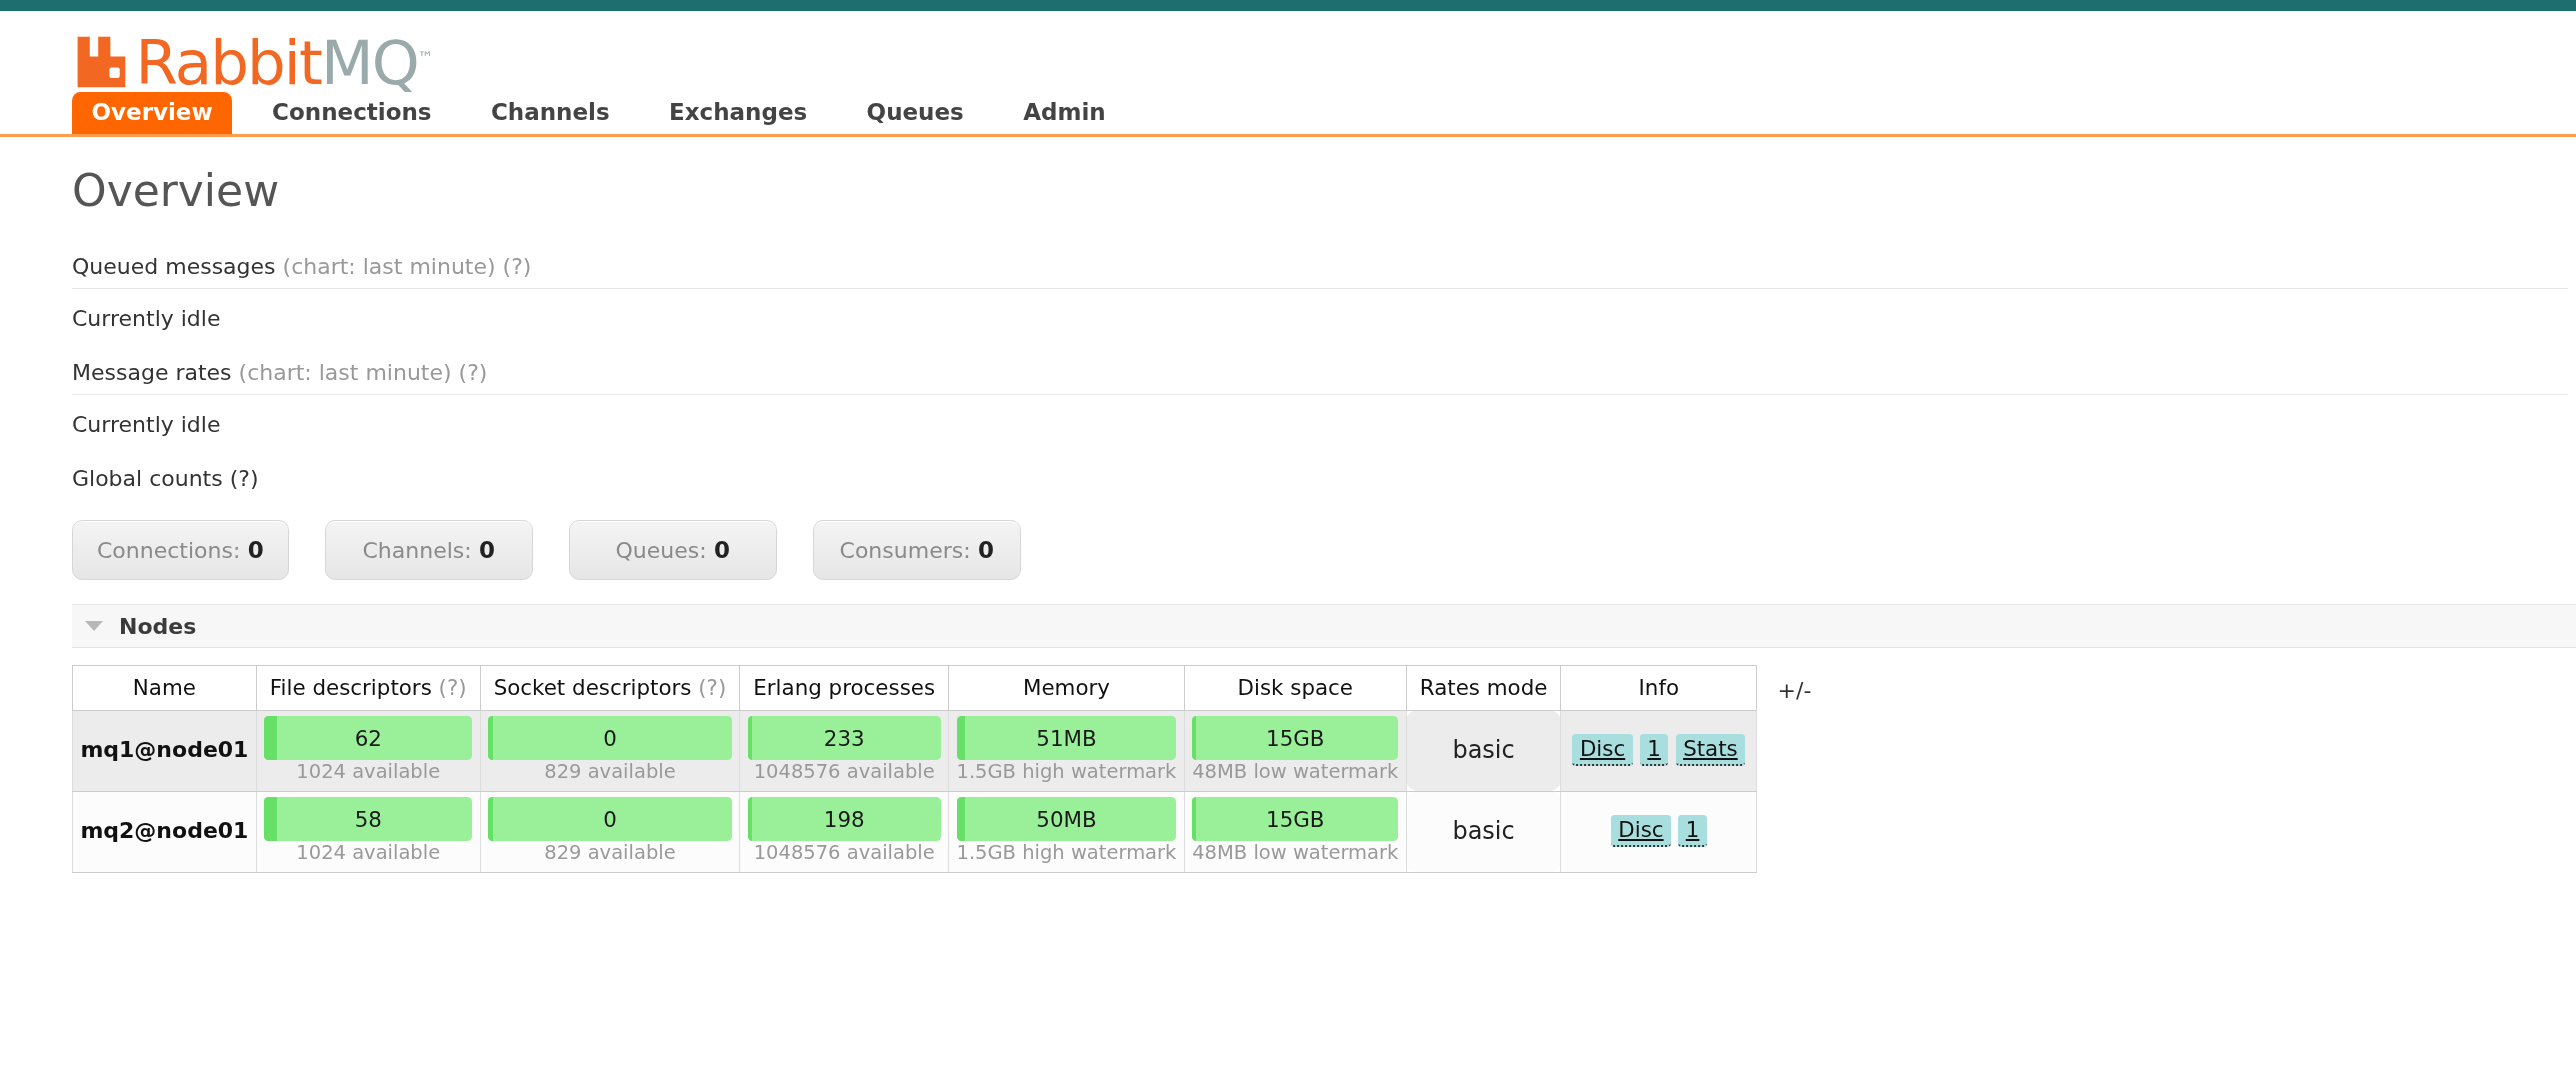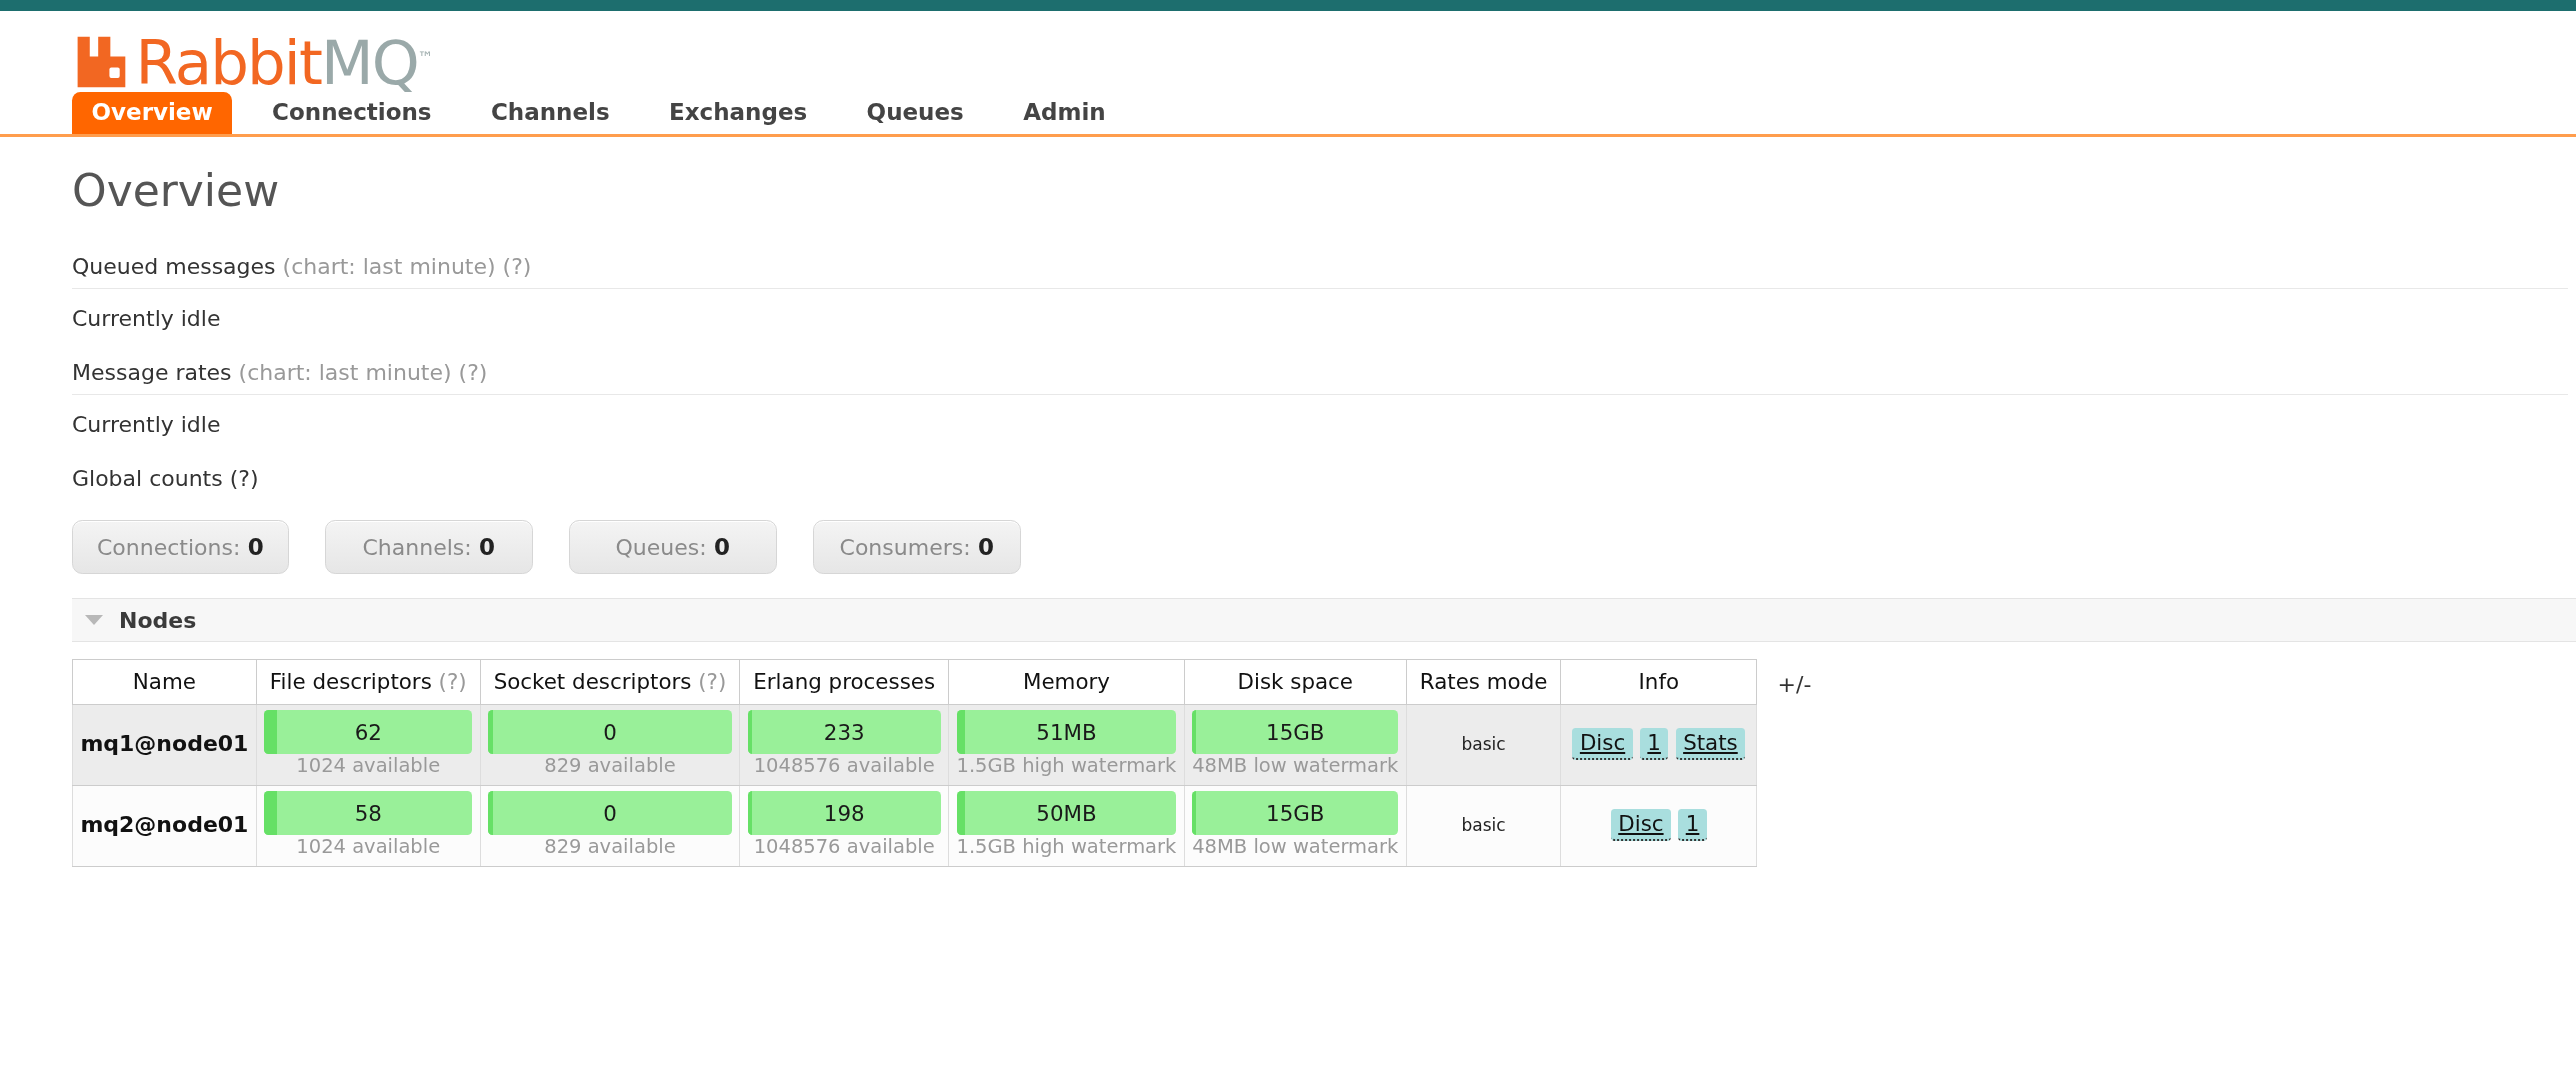--- a/index.html
+++ b/index.html
@@ -67,21 +67,21 @@
   }
   .subline .dim { color:#999; }
   .plain-line { font-size:22px; color:#333; padding:16.7px 0 13px 0; }
 
   
   .counts { display:flex; gap:36px; padding:16px 0 24px 0; }
   .count-box {
     background:linear-gradient(to bottom,#f4f4f4 0%, #e6e6e6 100%);
     border:0.9px solid #d6d6d6;
     border-radius:10.2px;
-    height:54px; min-width:208px;
+    height:60px; min-width:208px;
     display:flex; align-items:center; justify-content:center;
     font-size:22px; color:#8a8a8a; cursor:pointer;
     box-shadow:0 0.9px 0 #fff inset;
     padding:0 24px;
   }
   .count-box .cv { color:#222; font-weight:bold; margin-left:7.4px; font-size:23px; }
 
   
   .table-wrap { display:flex; align-items:flex-start; padding-top:16.7px; }
   table.nodes { border-collapse:collapse; }
@@ -96,21 +96,21 @@
     border-left:0.9px solid #ddd; border-right:0.9px solid #ddd;
     border-bottom:0.9px solid #ccc;
     padding:5.6px 7.4px 7.4px 7.4px; text-align:center; vertical-align:middle;
   }
   tr.r0 td { background:#ececec; }
   tr.r1 td { background:#fcfcfc; }
   td.nodename {
     font-size:22px; font-weight:bold; color:#111;
     padding:0 15px; white-space:nowrap; text-align:left;
   }
-  td.ratesmode { font-size:17px; color:#222; }
+  td.ratesmode { font-size:24px; color:#222;border-radius:12px; }
   .gauge {
     position:relative; height:44px; border-radius:4.6px;
     background:#99f099; overflow:hidden;
     display:flex; align-items:center; justify-content:center;
     min-width:176px;
   }
   .gauge .fill {
     position:absolute; left:0; top:0; bottom:0;
     background:#66e066;
   }

